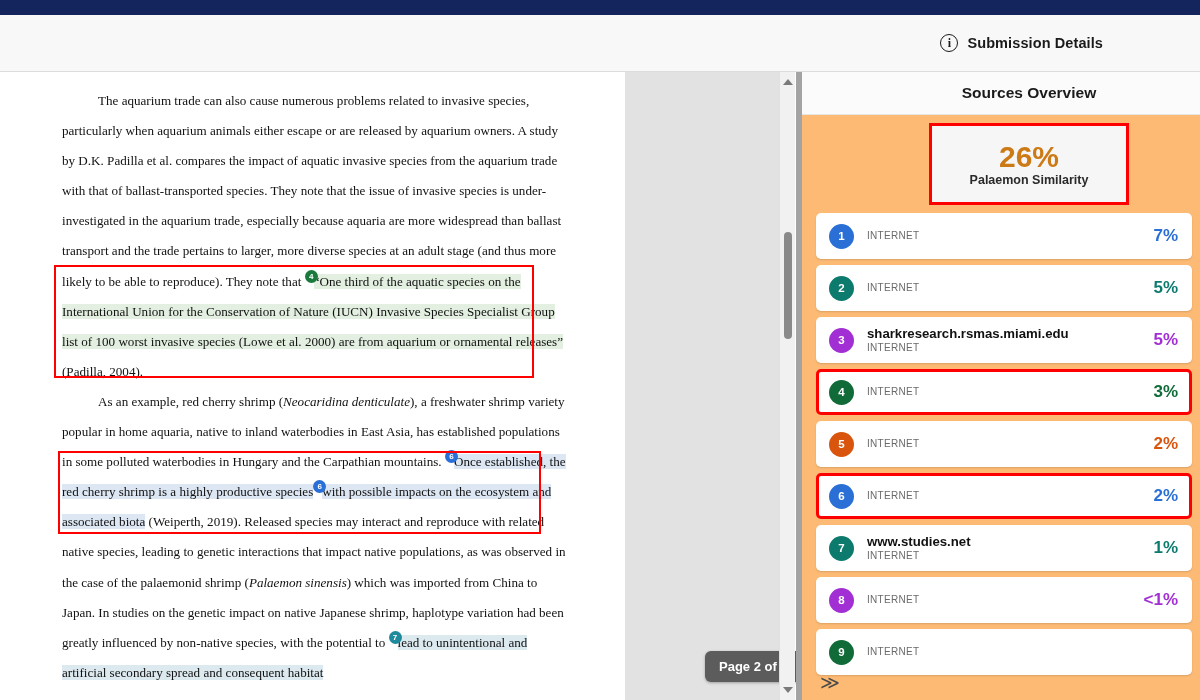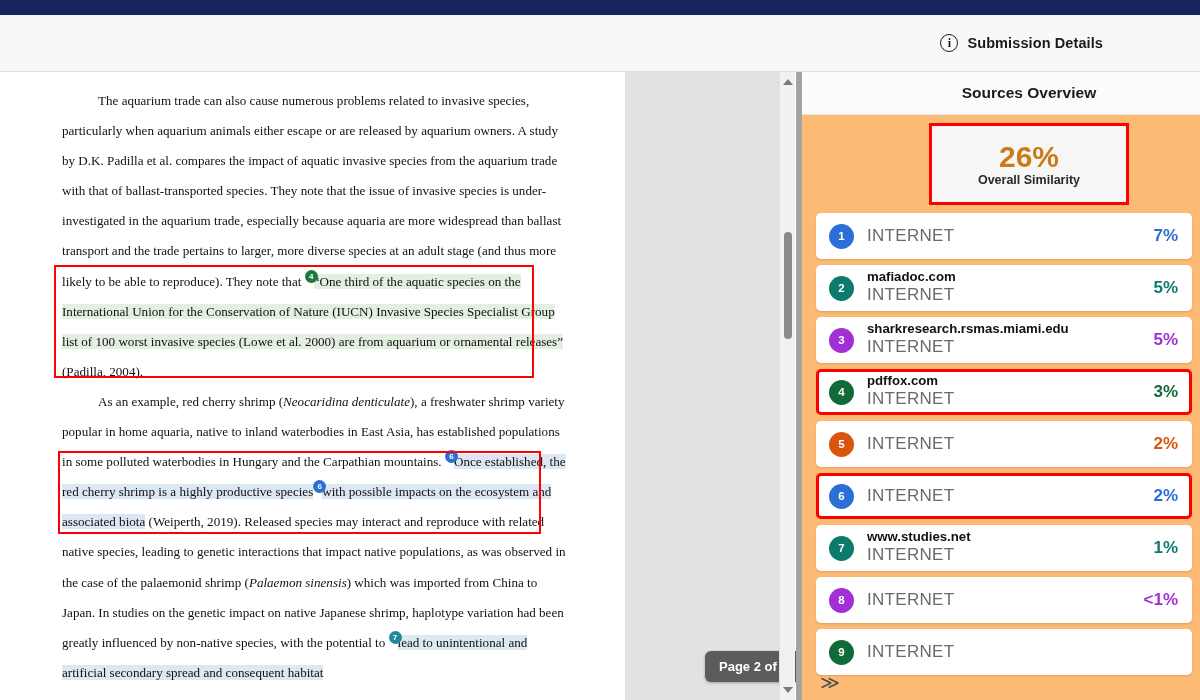--- a/index.html
+++ b/index.html
@@ -205,21 +205,21 @@
     display: flex; align-items: center; justify-content: center;
     margin-right: 13px;
   }
   .src-text { flex: 1 1 auto; min-width: 0; }
   .src-url {
     font-size: 13.2px; font-weight: bold; color: #111;
     white-space: nowrap; overflow: hidden; text-overflow: ellipsis;
     line-height: 1.15;
   }
   .src-type {
-    font-size: 17px; color: #6a6a6a; letter-spacing: .3px;
+    font-size: 10px; color: #6a6a6a; letter-spacing: .3px;
     line-height: 1.35;
   }
   .src-pct {
     flex: 0 0 auto;
     font-size: 17px; font-weight: bold;
     text-align: right; min-width: 48px;
   }
 
   
   .drop-btn {
@@ -281,52 +281,50 @@
       <div class="gear-btn">
         <svg width="17" height="17" viewBox="0 0 24 24" aria-hidden="true">
           <path fill="#1a1a1a" d="M19.14 12.94a7.07 7.07 0 0 0 .06-.94 7.07 7.07 0 0 0-.06-.94l2.03-1.58a.5.5 0 0 0 .12-.64l-1.92-3.32a.5.5 0 0 0-.6-.22l-2.39.96a7.1 7.1 0 0 0-1.63-.94l-.36-2.54a.5.5 0 0 0-.5-.42h-3.84a.5.5 0 0 0-.5.42l-.36 2.54c-.59.24-1.13.56-1.63.94l-2.39-.96a.5.5 0 0 0-.6.22L2.74 8.84a.5.5 0 0 0 .12.64l2.03 1.58c-.04.31-.06.63-.06.94s.02.63.06.94l-2.03 1.58a.5.5 0 0 0-.12.64l1.92 3.32c.12.22.38.3.6.22l2.39-.96c.5.38 1.04.7 1.63.94l.36 2.54c.04.24.25.42.5.42h3.84c.25 0 .46-.18.5-.42l.36-2.54c.59-.24 1.13-.56 1.63-.94l2.39.96c.22.08.48 0 .6-.22l1.92-3.32a.5.5 0 0 0-.12-.64l-2.03-1.58zM12 15.6A3.6 3.6 0 1 1 12 8.4a3.6 3.6 0 0 1 0 7.2z"></path>
         </svg>
       </div>
     </div>
 
     <div class="overall-wrap">
       <div class="overall-card">
         <div class="overall-pct">26%</div>
-        <div class="overall-label">Overall Similarity</div>
+        <div class="overall-label">Palaemon Similarity</div>
       </div>
     </div>
 
     <div class="sources-list" id="sources-list">
         <div class="source-row">
           <div class="src-badge" style="background: rgb(42, 111, 214);">1</div>
           <div class="src-text">
             <div class="src-type">INTERNET</div>
           </div>
           <div class="src-pct" style="color: rgb(42, 111, 214);">7%</div>
         </div>
         <div class="source-row">
           <div class="src-badge" style="background: rgb(13, 122, 110);">2</div>
           <div class="src-text">
-            <div class="src-url">mafiadoc.com</div>
             <div class="src-type">INTERNET</div>
           </div>
           <div class="src-pct" style="color: rgb(13, 122, 110);">5%</div>
         </div>
         <div class="source-row">
           <div class="src-badge" style="background: rgb(161, 47, 212);">3</div>
           <div class="src-text">
             <div class="src-url">sharkresearch.rsmas.miami.edu</div>
             <div class="src-type">INTERNET</div>
           </div>
           <div class="src-pct" style="color: rgb(161, 47, 212);">5%</div>
         </div>
         <div class="source-row selected">
           <div class="src-badge" style="background: rgb(16, 107, 56);">4</div>
           <div class="src-text">
-            <div class="src-url">pdffox.com</div>
             <div class="src-type">INTERNET</div>
           </div>
           <div class="src-pct" style="color: rgb(16, 107, 56);">3%</div>
         </div>
         <div class="source-row">
           <div class="src-badge" style="background: rgb(217, 84, 13);">5</div>
           <div class="src-text">
             <div class="src-type">INTERNET</div>
           </div>
           <div class="src-pct" style="color: rgb(217, 84, 13);">2%</div>

